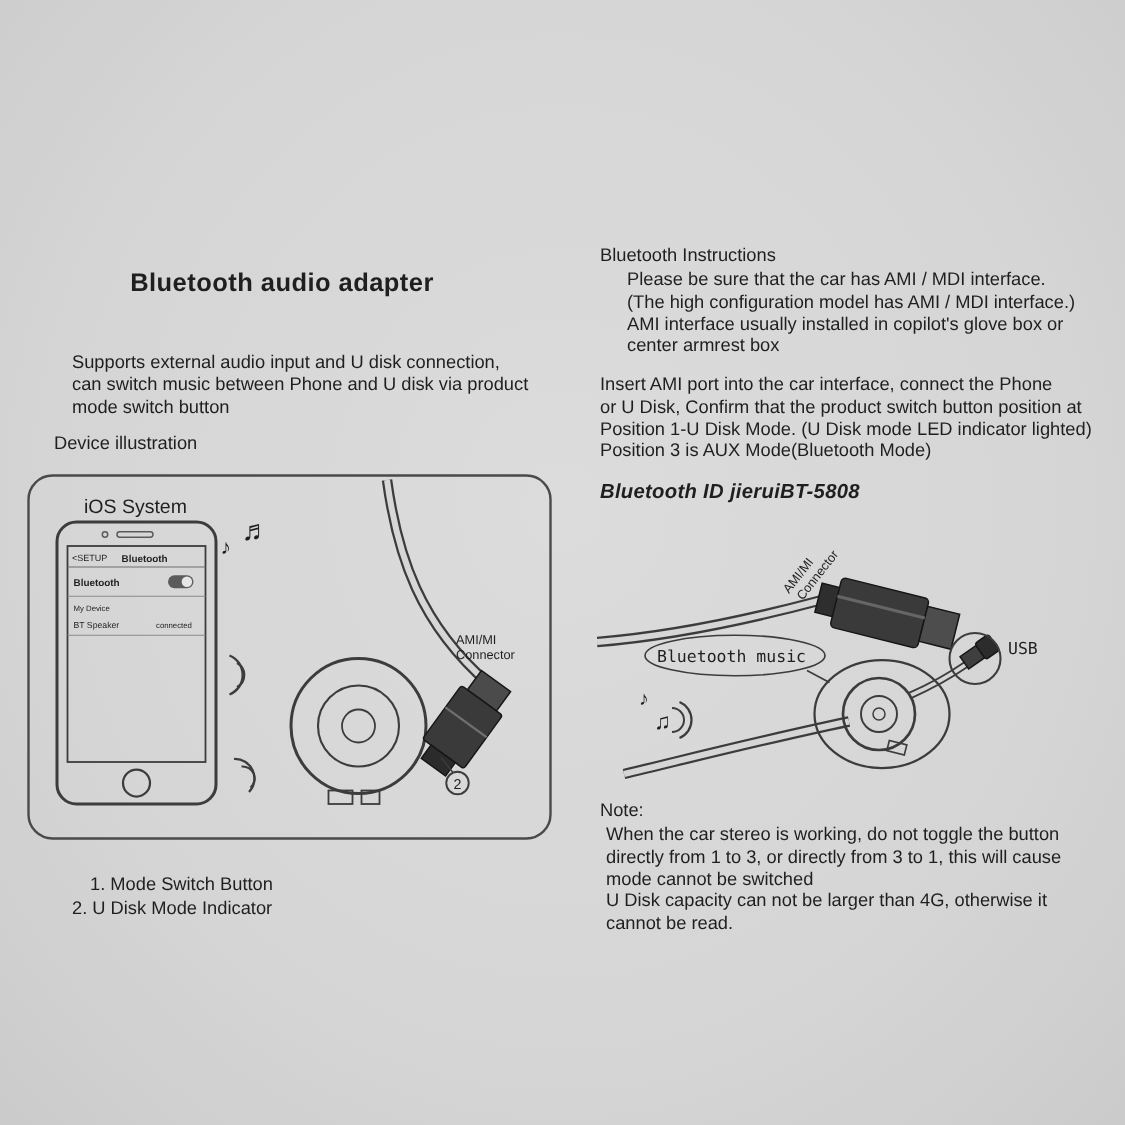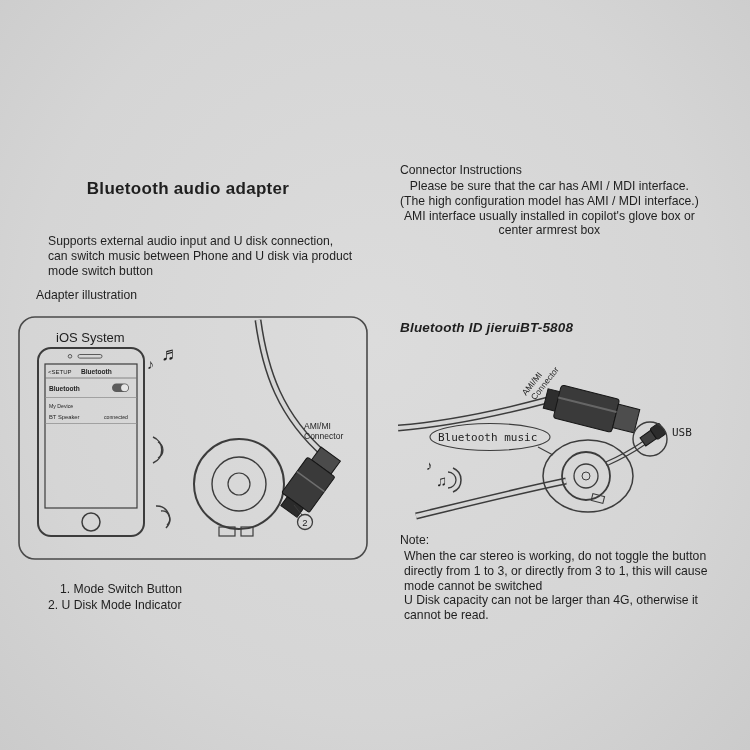--- a/index.html
+++ b/index.html
@@ -42,21 +42,21 @@
 
 <div class="page">
 
   <div class="abs title" style="left:40px; top:163px; width:296px;">Bluetooth audio adapter</div>
 
 
   <div class="abs body-text pre" style="left:36px; top:234px;margin-left:12px;">Supports external audio input and U disk connection,
 can switch music between Phone and U disk via product
 mode switch button</div>
 
-  <div class="abs body-text" style="left:36px; top:288px;">Adapter illustration</div>
+  <div class="abs body-text" style="left:36px; top:288px;">Device illustration</div>
 
   <svg class="abs" style="left:18px; top:316px;" width="350" height="244" viewBox="0 0 350 244">
 
     <rect x="1" y="1" width="348" height="242" rx="16" fill="none" stroke="#4a4a4a" stroke-width="1.6"></rect>
 
     <text x="38" y="26" font-size="13">iOS System</text>
 
     <g>
       <rect x="20" y="32" width="106" height="188" rx="13" fill="none" stroke="#3c3c3c" stroke-width="2"></rect>
       <rect x="60" y="38.5" width="24" height="3.6" rx="1.8" fill="none" stroke="#5a5a5a" stroke-width="1"></rect>
@@ -116,27 +116,31 @@
     <text x="286" y="123" font-size="8.5">Connector</text>
 
     <line x1="284" y1="199" x2="276" y2="189" stroke="#3c3c3c" stroke-width="1"></line>
     <circle cx="287" cy="206" r="7.5" fill="none" stroke="#3c3c3c" stroke-width="1.3"></circle>
     <text x="287" y="209.8" font-size="9.5" text-anchor="middle">2</text>
   </svg>
 
   <div class="abs body-text" style="left:60px; top:582px;">1. Mode Switch Button</div>
   <div class="abs body-text" style="left:48px; top:598px;">2. U Disk Mode Indicator</div>
 
-  <div class="abs body-text" style="left:400px; top:163px;">Connector Instructions</div>
-
-  <div class="abs body-text pre" style="left:400px; top:179px;text-align:center;">Please be sure that the car has AMI / MDI interface.
+  <div class="abs body-text" style="left:400px; top:163px;">Bluetooth Instructions</div>
+
+  <div class="abs body-text pre" style="left:418px; top:179px;">Please be sure that the car has AMI / MDI interface.
 (The high configuration model has AMI / MDI interface.)
 AMI interface usually installed in copilot's glove box or
 center armrest box</div>
 
+  <div class="abs body-text pre" style="left:400px; top:249px;">Insert AMI port into the car interface, connect the Phone
+or U Disk, Confirm that the product switch button position at
+Position 1-U Disk Mode. (U Disk mode LED indicator lighted)
+Position 3 is AUX Mode(Bluetooth Mode)</div>
 
   <div class="abs bt-id" style="left:400px; top:320px;font-style:italic;">Bluetooth ID jieruiBT-5808</div>
 
   <svg class="abs" style="left:398px; top:354px;" width="352" height="178" viewBox="0 0 352 178">
 
     <g fill="none">
       <path d="M0,74 C 50,70 105,58 150,46" stroke="#3c3c3c" stroke-width="7"></path>
       <path d="M0,74 C 50,70 105,58 150,46" stroke="#d6d6d6" stroke-width="4"></path>
     </g>
 

